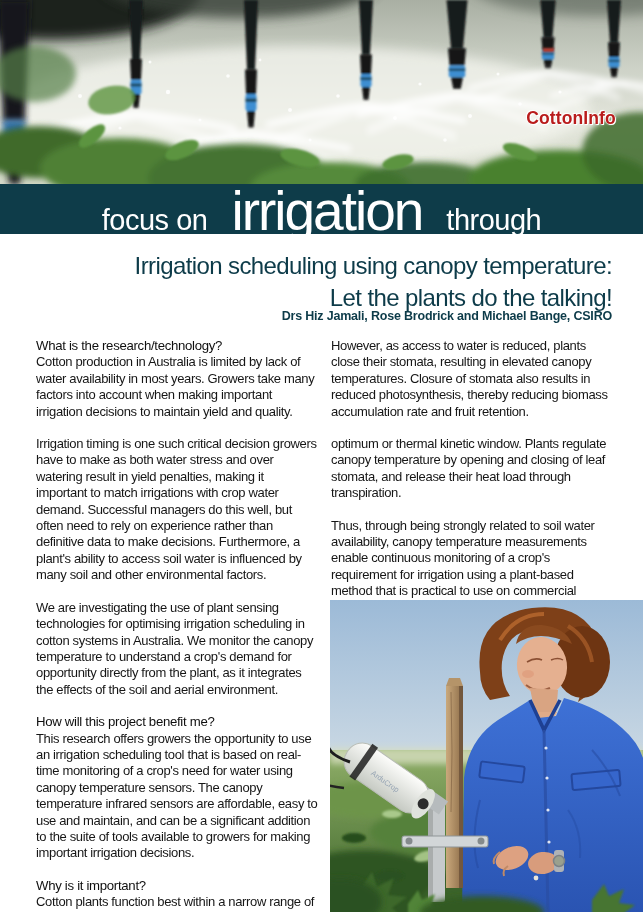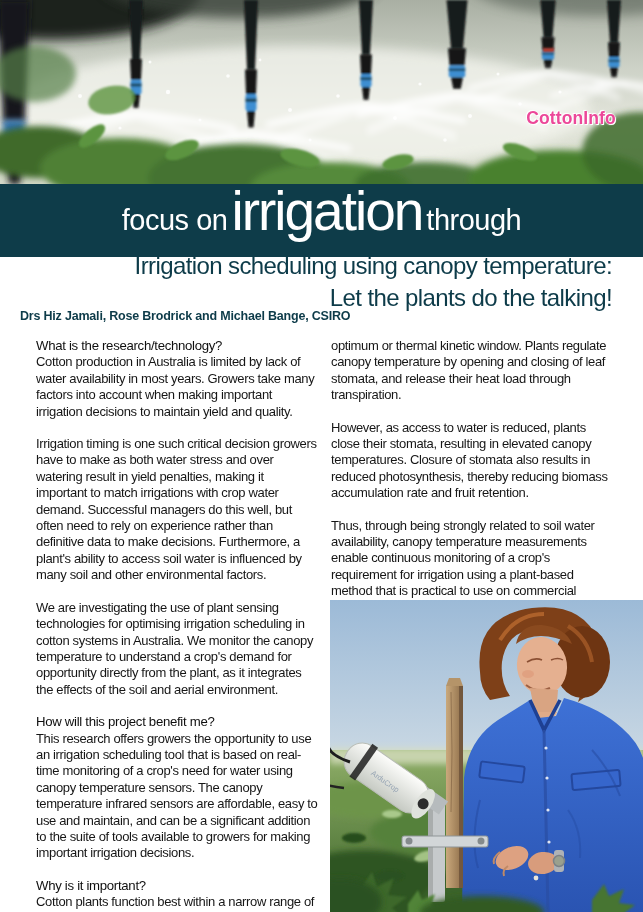--- a/index.html
+++ b/index.html
@@ -5,31 +5,31 @@
   html,body{margin:0;padding:0;background:#9a9a9a;}
   .page{position:relative;width:643px;height:912px;margin:0 auto;background:#ffffff;
         overflow:hidden;font-family:"Liberation Sans",sans-serif;}
   
   .hero{position:absolute;top:0;left:0;width:643px;height:186px;overflow:hidden;}
   .hero svg{display:block;width:643px;height:186px;}
   
   .logo{position:absolute;top:63px;right:16px;width:112px;height:110px;}
   .logo svg{position:absolute;inset:0;}
   .logo-text{position:absolute;top:45px;left:0;width:112px;text-align:center;
-             color:#ec4899;font-weight:700;font-size:17.5px;letter-spacing:.1px;
+             color:#b91c1c;font-weight:700;font-size:17.5px;letter-spacing:.1px;
              text-shadow:0 0 2px #fff,0 0 2px #fff,1px 1px 0 #fff,-1px -1px 0 #fff;}
   
-  .banner{position:absolute;top:184px;left:0;width:643px;height:73px;background:#0e3c49;
-          display:flex;justify-content:center;align-items:baseline;gap:4px;color:#fff;}
+  .banner{position:absolute;top:184px;left:0;width:643px;height:50px;background:#0e3c49;
+          display:flex;justify-content:center;align-items:baseline;gap:24px;color:#fff;}
   .banner .small{font-size:29px;line-height:1;font-weight:400;letter-spacing:-.5px;}
   .banner .big{font-size:55px;line-height:1;font-weight:400;letter-spacing:-2px;}
   
   .title{position:absolute;top:250px;left:20px;right:31px;text-align:right;color:#0d3b49;
          font-weight:400;font-size:24px;line-height:32px;letter-spacing:-.6px;white-space:nowrap;}
-  .byline{position:absolute;top:309px;left:20px;right:31px;text-align:left;color:#0d3b49;
+  .byline{position:absolute;top:309px;left:20px;right:31px;text-align:right;color:#0d3b49;
           font-weight:700;font-size:12.5px;letter-spacing:-.2px;}
   
   .col{position:absolute;top:338px;width:282px;color:#161616;font-size:13px;
        line-height:16.4px;letter-spacing:-.35px;}
   .col-left{left:36px;}
   .col-right{left:331px;width:281px;}
   .col p{margin:0 0 16px 0;}
   .col h3{margin:0;font-size:13.2px;line-height:16.4px;font-weight:400;color:#0f0f0f;letter-spacing:-.3px;}
   
   .fieldphoto{position:absolute;left:330px;top:600px;width:313px;height:312px;overflow:hidden;}
@@ -171,22 +171,22 @@
     <p>Cotton production in Australia is limited by lack of water availability in most years. Growers take many factors into account when making important irrigation decisions to maintain yield and quality.</p>
     <p>Irrigation timing is one such critical decision growers have to make as both water stress and over watering result in yield penalties, making it important to match irrigations with crop water demand. Successful managers do this well, but often need to rely on experience rather than definitive data to make decisions. Furthermore, a plant's ability to access soil water is influenced by many soil and other environmental factors.</p>
     <p>We are investigating the use of plant sensing technologies for optimising irrigation scheduling in cotton systems in Australia. We monitor the canopy temperature to understand a crop's demand for opportunity directly from the plant, as it integrates the effects of the soil and aerial environment.</p>
     <h3>How will this project benefit me?</h3>
     <p>This research offers growers the opportunity to use an irrigation scheduling tool that is based on real-time monitoring of a crop's need for water using canopy temperature sensors. The canopy temperature infrared sensors are affordable, easy to use and maintain, and can be a significant addition to the suite of tools available to growers for making important irrigation decisions.</p>
     <h3>Why is it important?</h3>
     <p>Cotton plants function best within a narrow range of canopy temperatures known as the thermal</p>
   </div>
 
   <div class="col col-right">
+    <p>However, as access to water is reduced, plants close their stomata, resulting in elevated canopy temperatures. Closure of stomata also results in reduced photosynthesis, thereby reducing biomass accumulation rate and fruit retention.</p>
     <p>optimum or thermal kinetic window. Plants regulate canopy temperature by opening and closing of leaf stomata, and release their heat load through transpiration.</p>
-    <p>However, as access to water is reduced, plants close their stomata, resulting in elevated canopy temperatures. Closure of stomata also results in reduced photosynthesis, thereby reducing biomass accumulation rate and fruit retention.</p>
     <p>Thus, through being strongly related to soil water availability, canopy temperature measurements enable continuous monitoring of a crop's requirement for irrigation using a plant-based method that is practical to use on commercial farms.</p>
   </div>
 
   <div class="fieldphoto">
     <svg viewBox="0 0 313 312">
       <defs>
         <linearGradient id="skyg" x1="0" y1="0" x2="0" y2="1">
           <stop offset="0" stop-color="#9cbad7"></stop>
             <stop offset="1" stop-color="#cbd9e4"></stop>
         </linearGradient>

